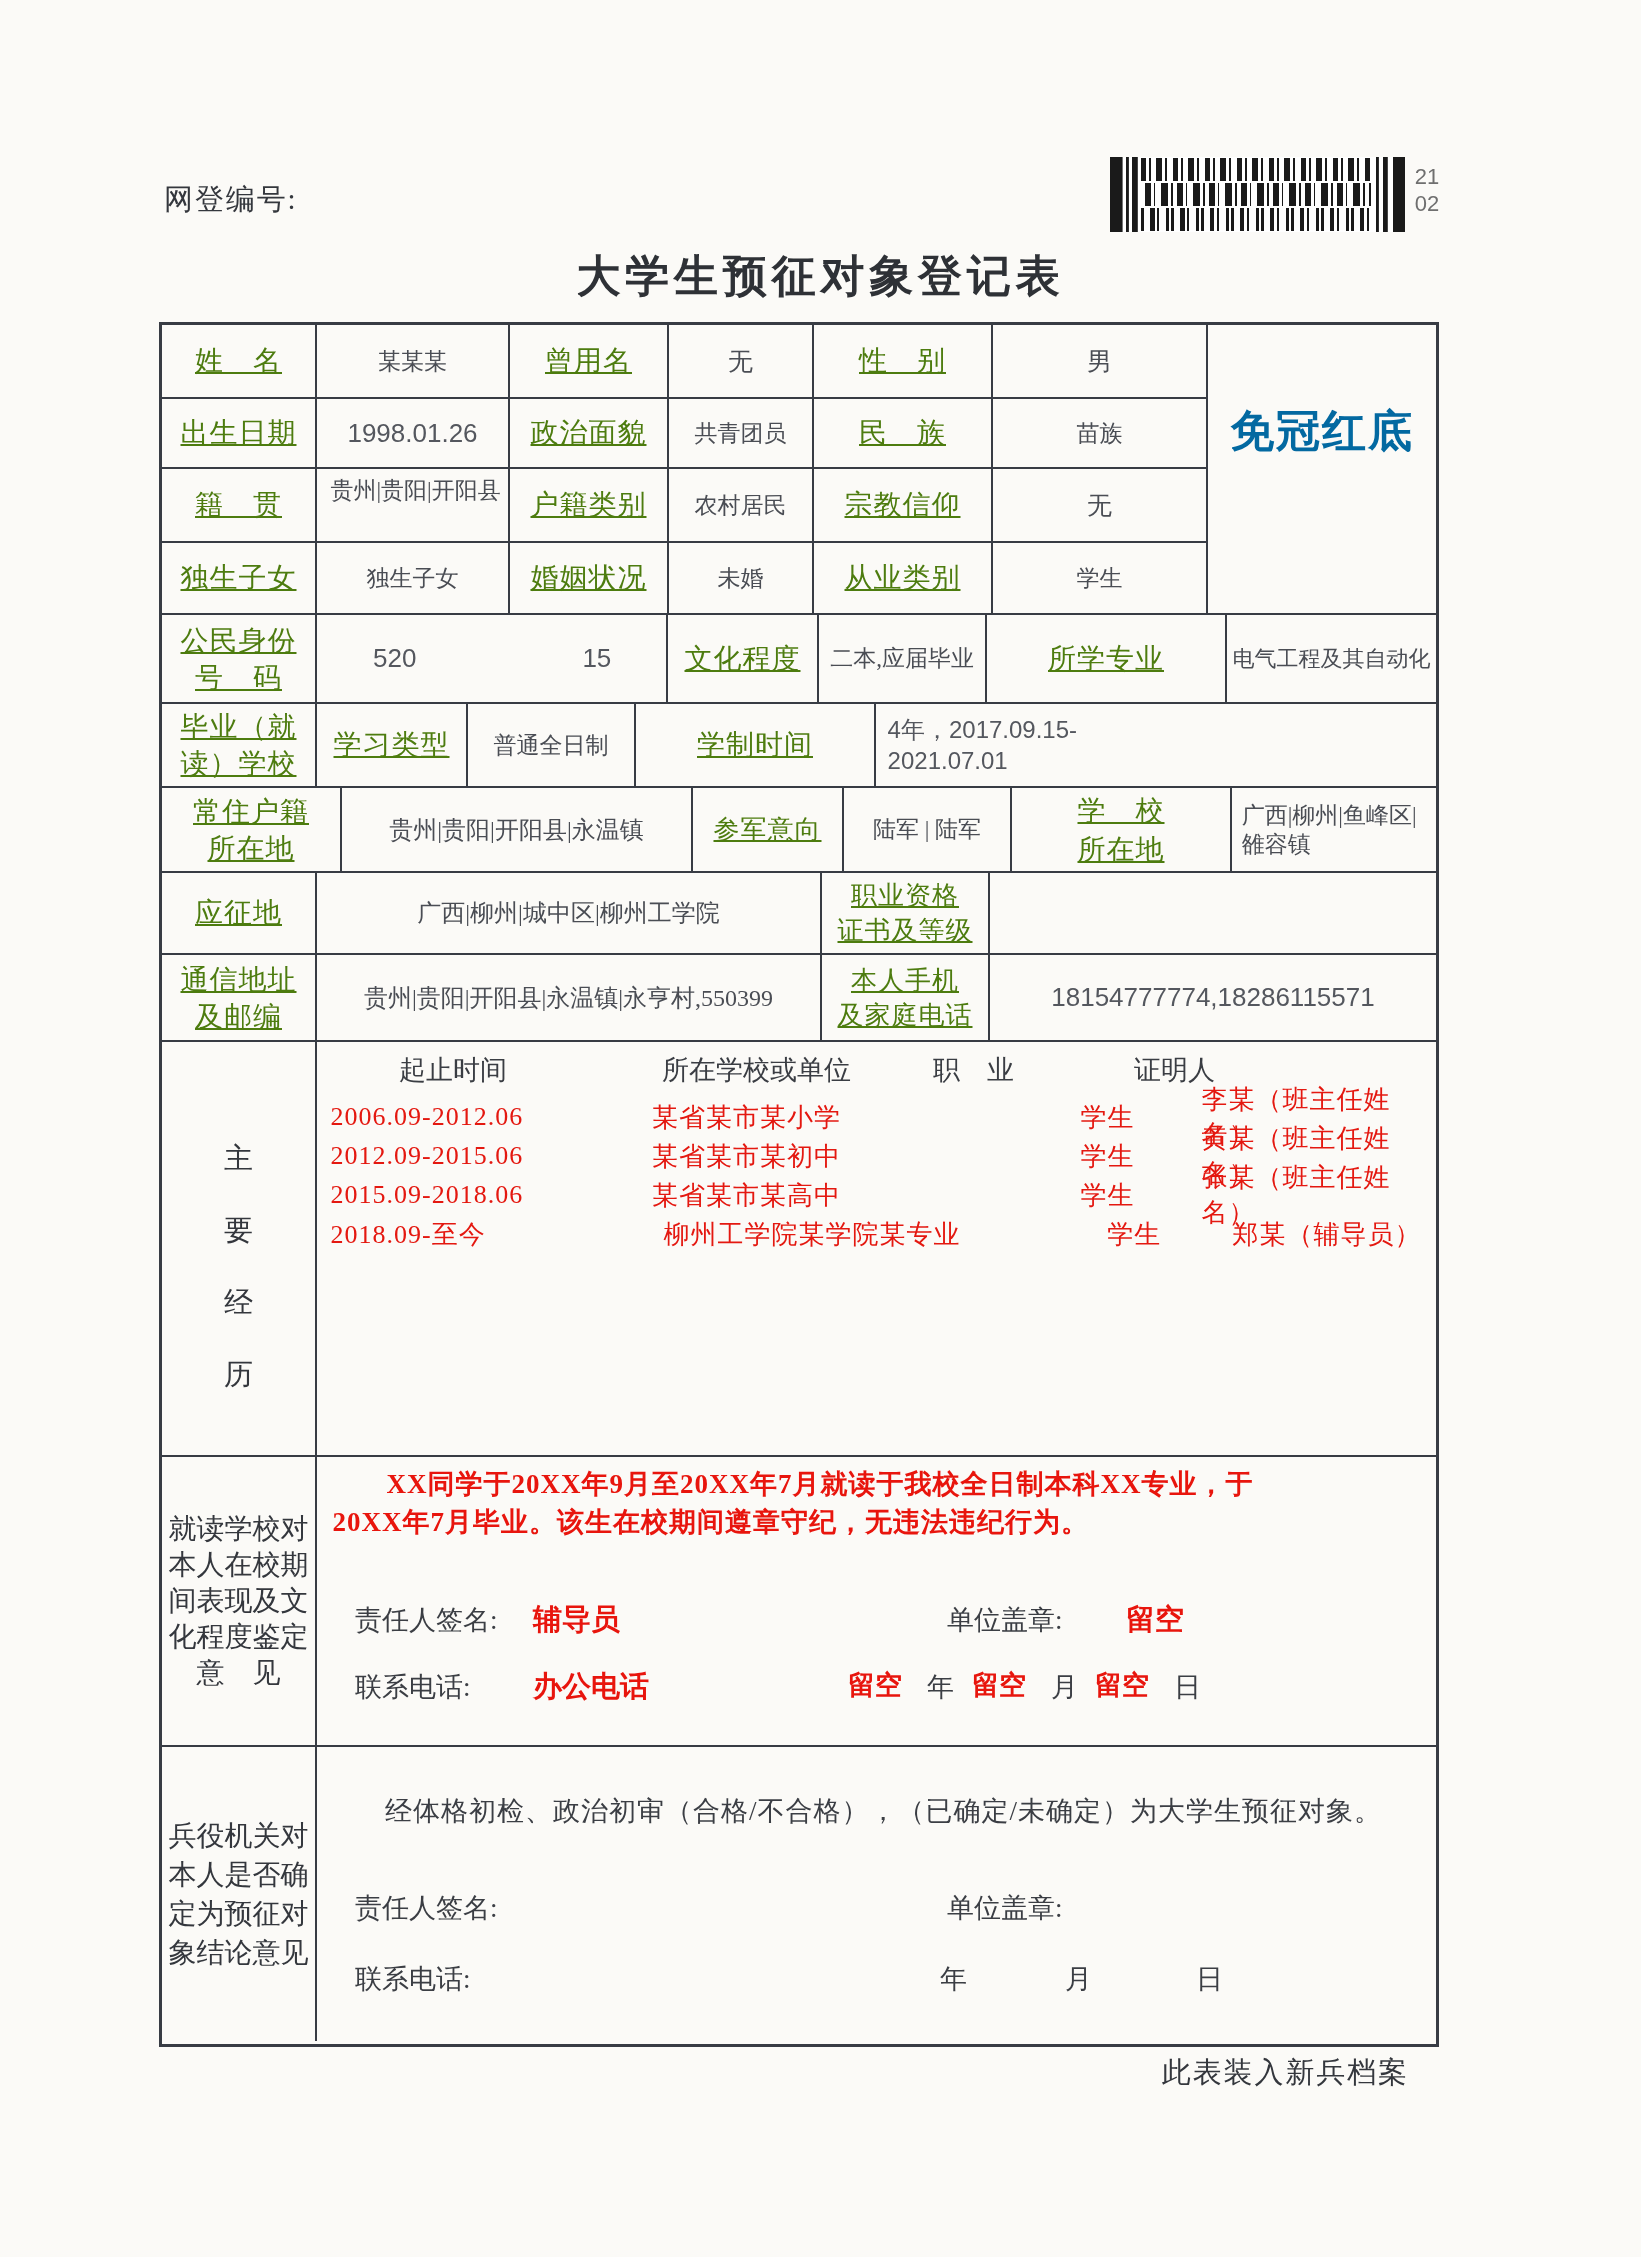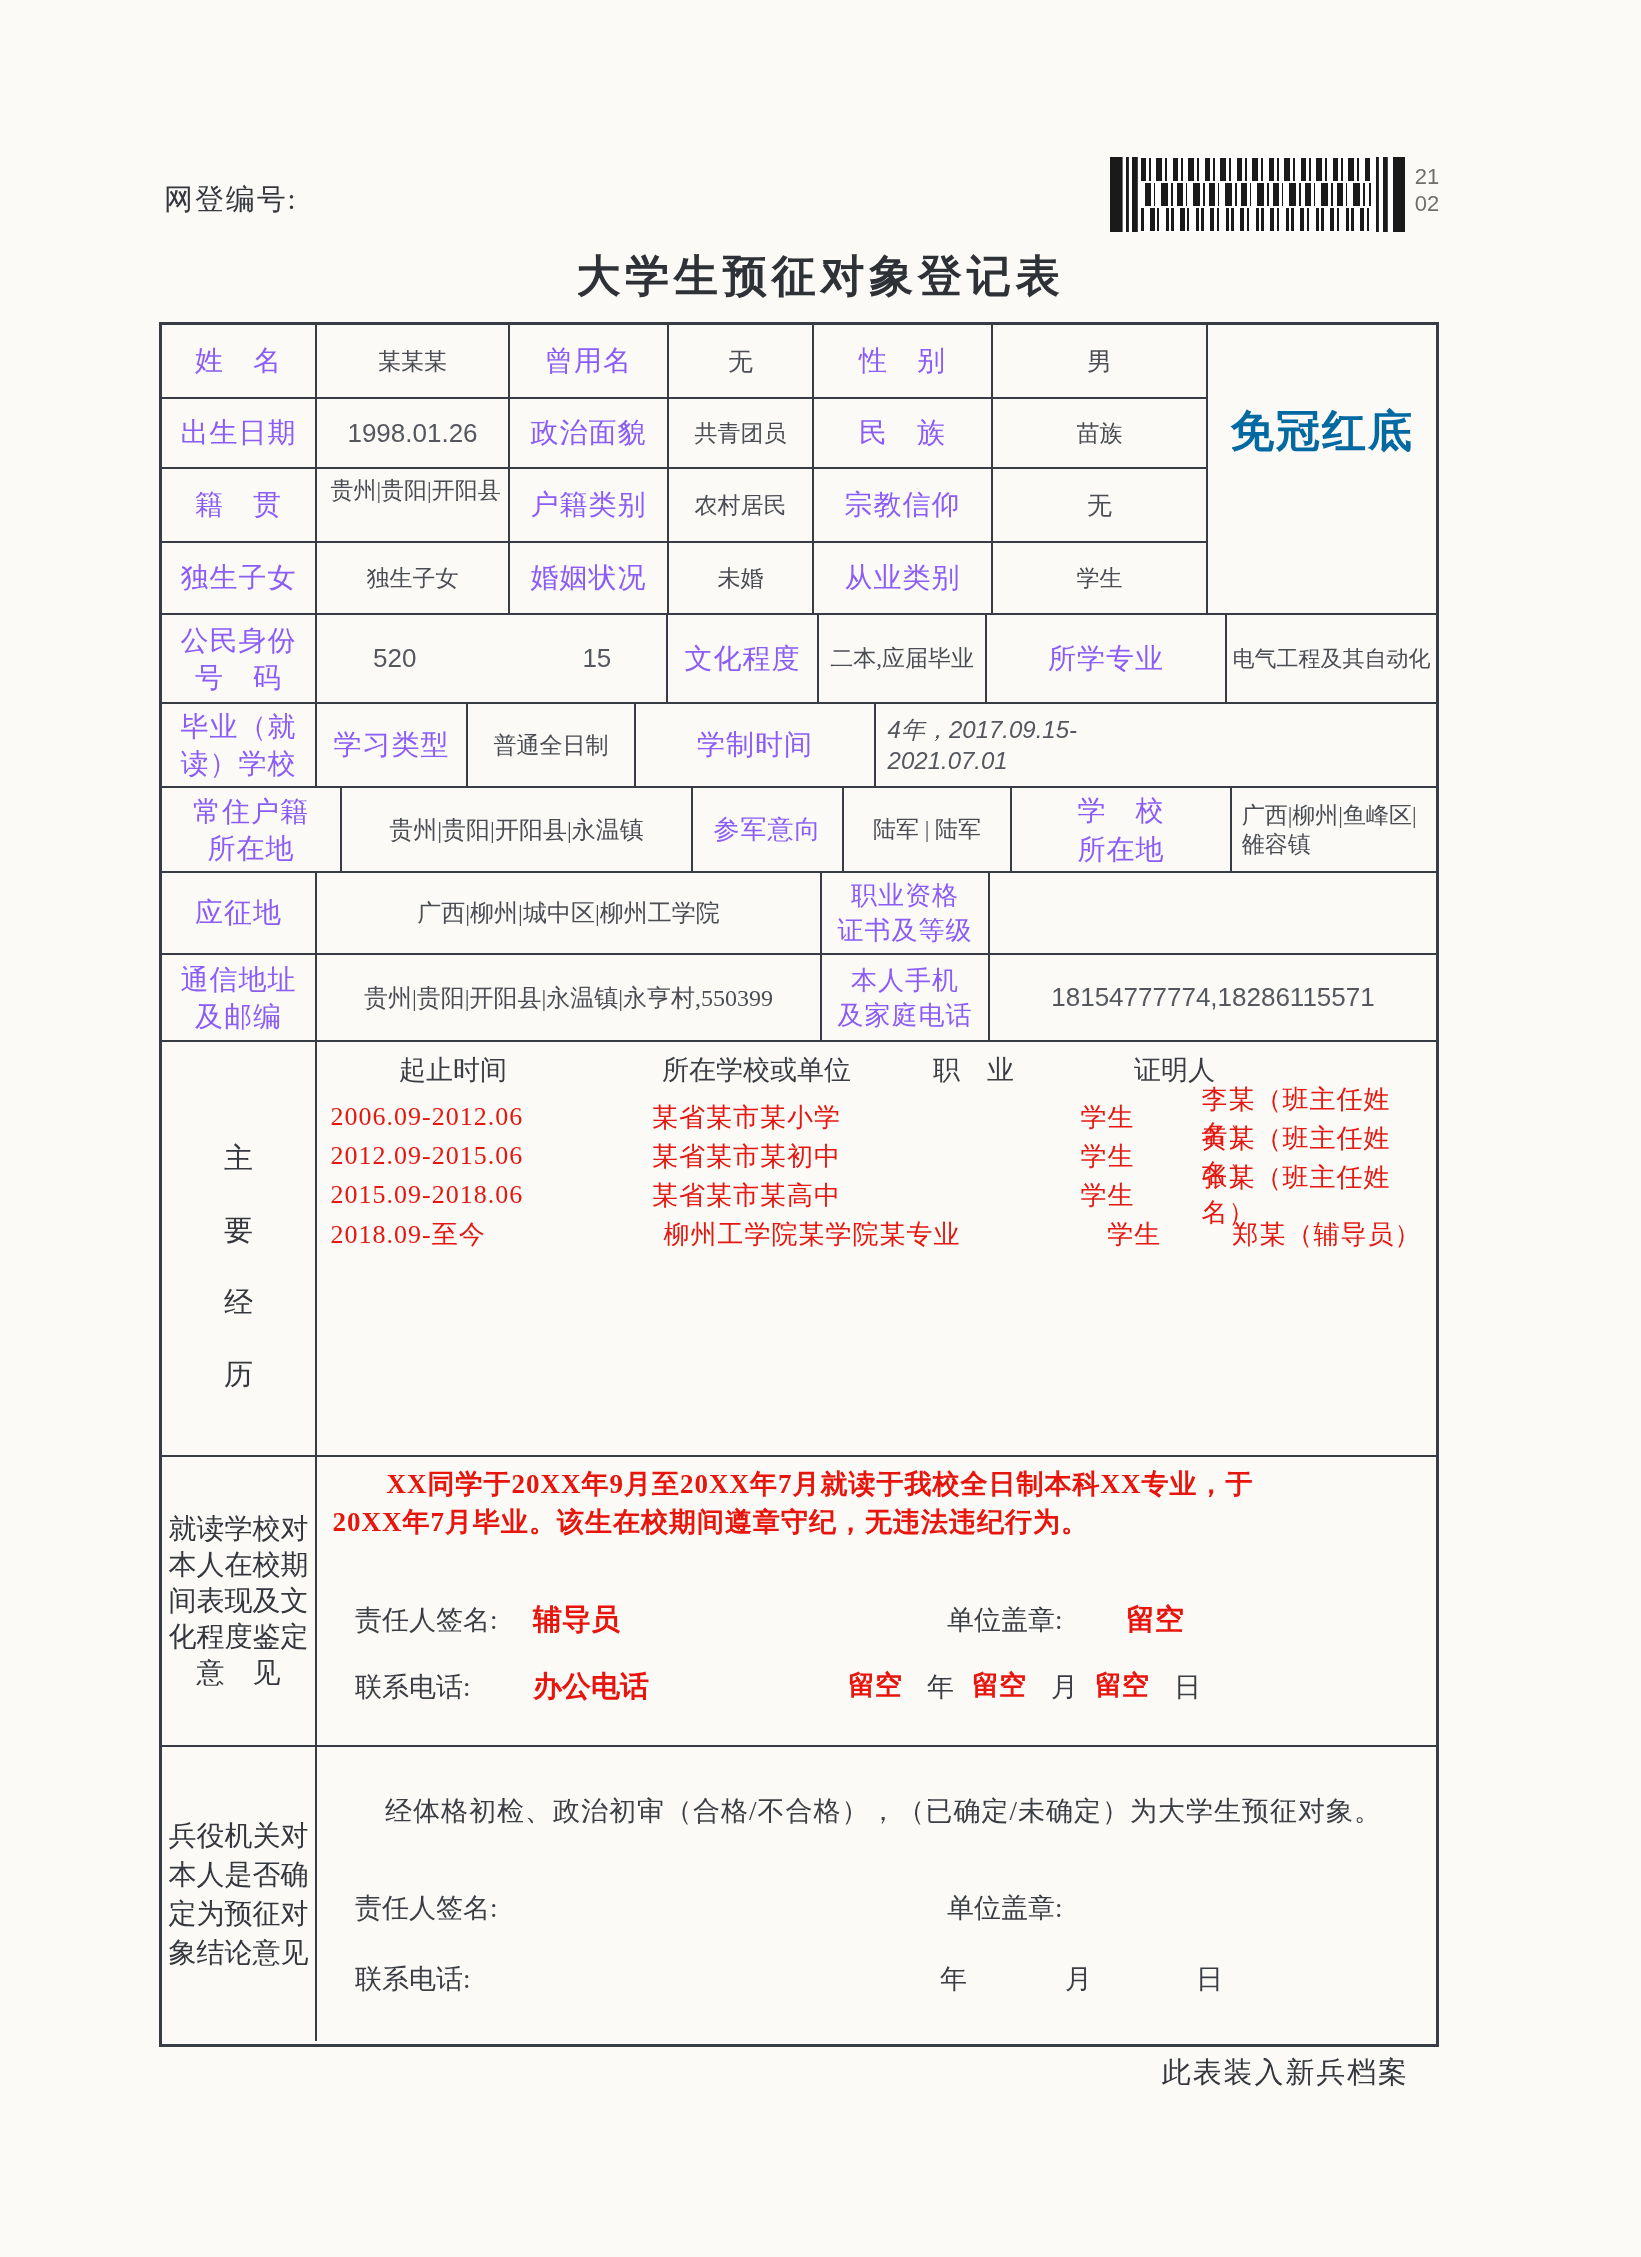--- a/index.html
+++ b/index.html
@@ -40,27 +40,27 @@
   .form { position:absolute; left:159px; top:322px; width:1280px; height:1725px; border:3.9px solid #383c44; }
   .frow { display:flex; border-bottom:2.9px solid #383c44; }
   .band1 { display:flex; border-bottom:2.9px solid #383c44; }
   .b1l { width:1046px; }
   .b1l .frow:last-child { border-bottom:none; }
   .photo-cell { flex:1; display:flex; align-items:center; justify-content:center; }
   .photo-note { font-family:"Liberation Sans","DejaVu Sans",sans-serif; font-size:44px; font-weight:700;
     letter-spacing:1.9px; color:#0369a1; margin-bottom:75px; }
   .cell { border-right:2.9px solid #383c44; display:flex; align-items:center; justify-content:center; text-align:center; }
   .noR { border-right:none !important; }
-  .lbl { font-size:28px; letter-spacing:1px; color:#8b5cf6; }
+  .lbl { font-size:28px; letter-spacing:1px; color:#4d7c0f;text-decoration:underline; }
   .lbl.two { flex-direction:column; line-height:37px; }
   .val { font-size:25px; color:#4a4d54; }
   .val-sans { font-family:"Liberation Sans","DejaVu Sans",sans-serif; font-size:26px; color:#54575e; }
   .top-left { align-items:flex-start; justify-content:flex-start; text-align:left; padding:5.8px 0 0 13.5px; font-size:23px; }
   .left-wrap { justify-content:flex-start; text-align:left; padding:0 5.8px 0 9.7px; font-size:23px; line-height:29px; }
-  .two-line { flex-direction:column; line-height:31px; align-items:flex-start; padding-left:11.6px;font-style:italic; }
+  .two-line { flex-direction:column; line-height:31px; align-items:flex-start; padding-left:11.6px; }
   .id-val { justify-content:flex-start; padding-left:56px;text-align:center; }
   .id-gap { display:inline-block; width:166px; }
   
   .section { display:flex; border-bottom:2.9px solid #383c44; }
   .section.last { border-bottom:none; }
   .sec-lbl { width:155px; border-right:2.9px solid #383c44; display:flex; flex-direction:column;
     align-items:center; justify-content:center; font-size:28px; }
   .sec-body { flex:1; position:relative; }
   .exp-lbl { justify-content:flex-start; padding-top:97px; }
   .exp-lbl span { display:block; height:72px; font-size:29px; }

